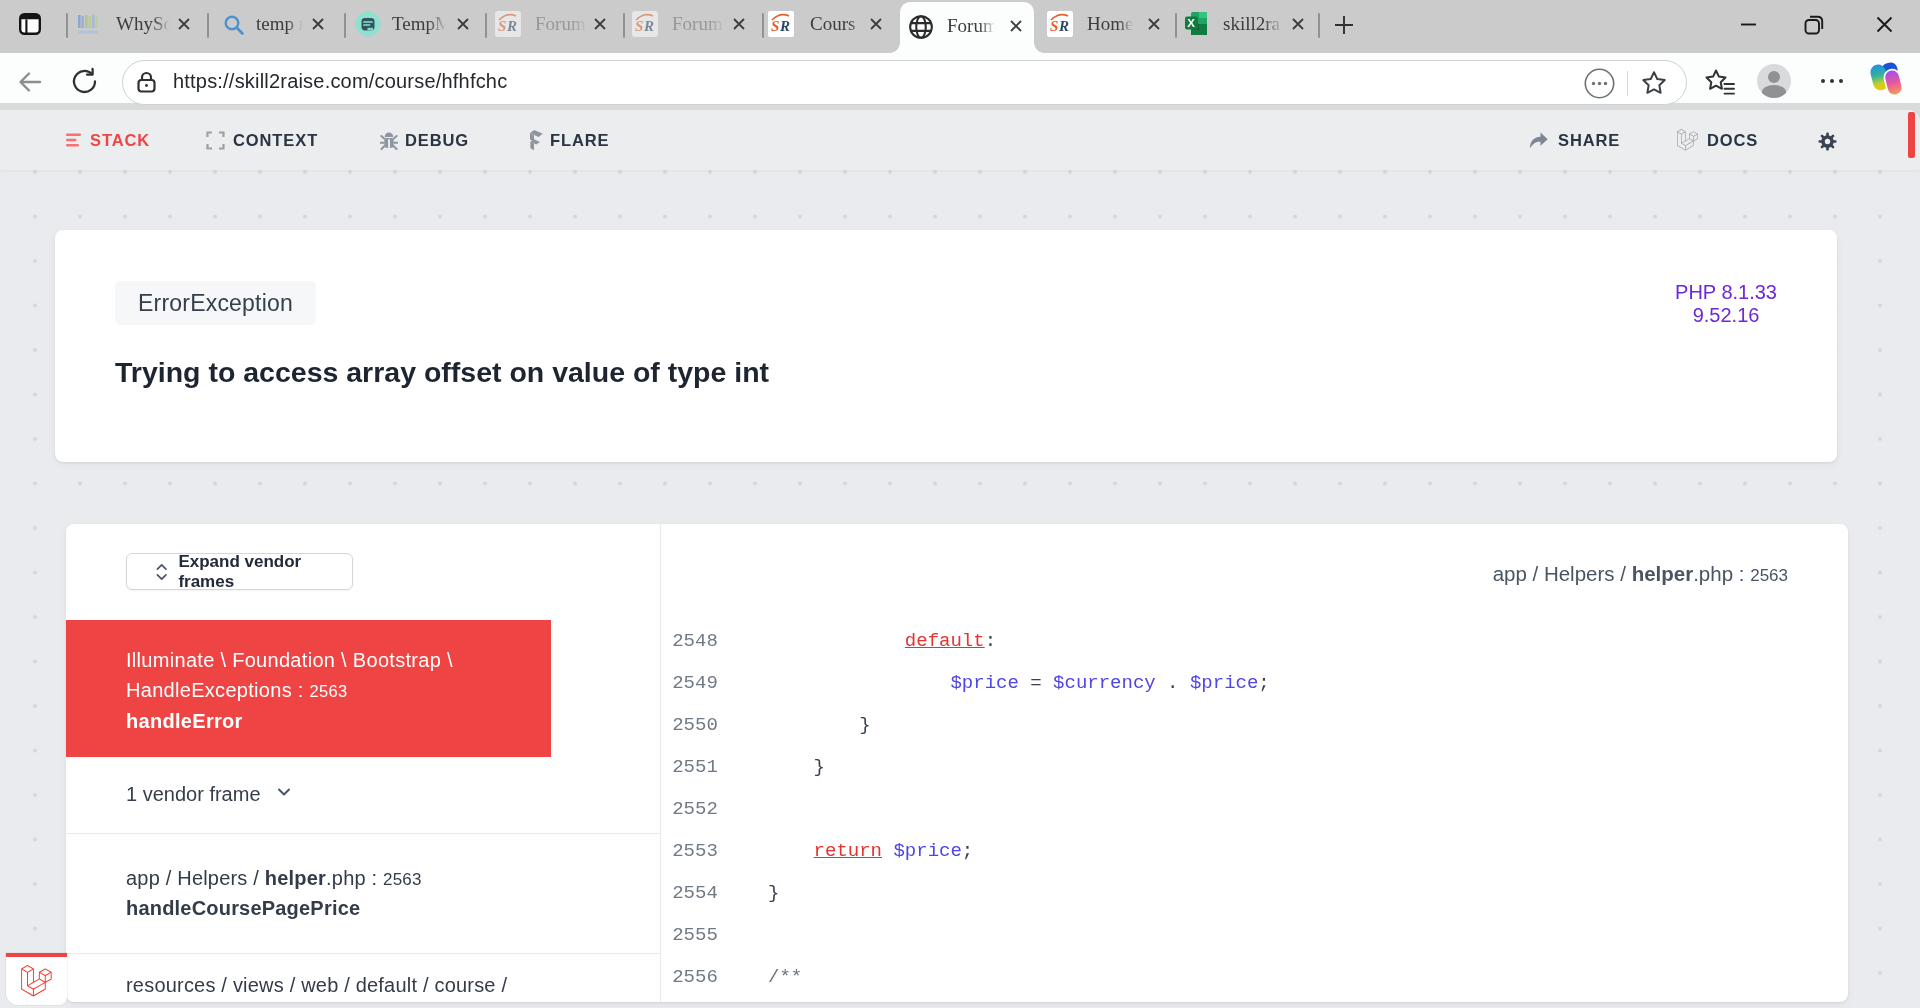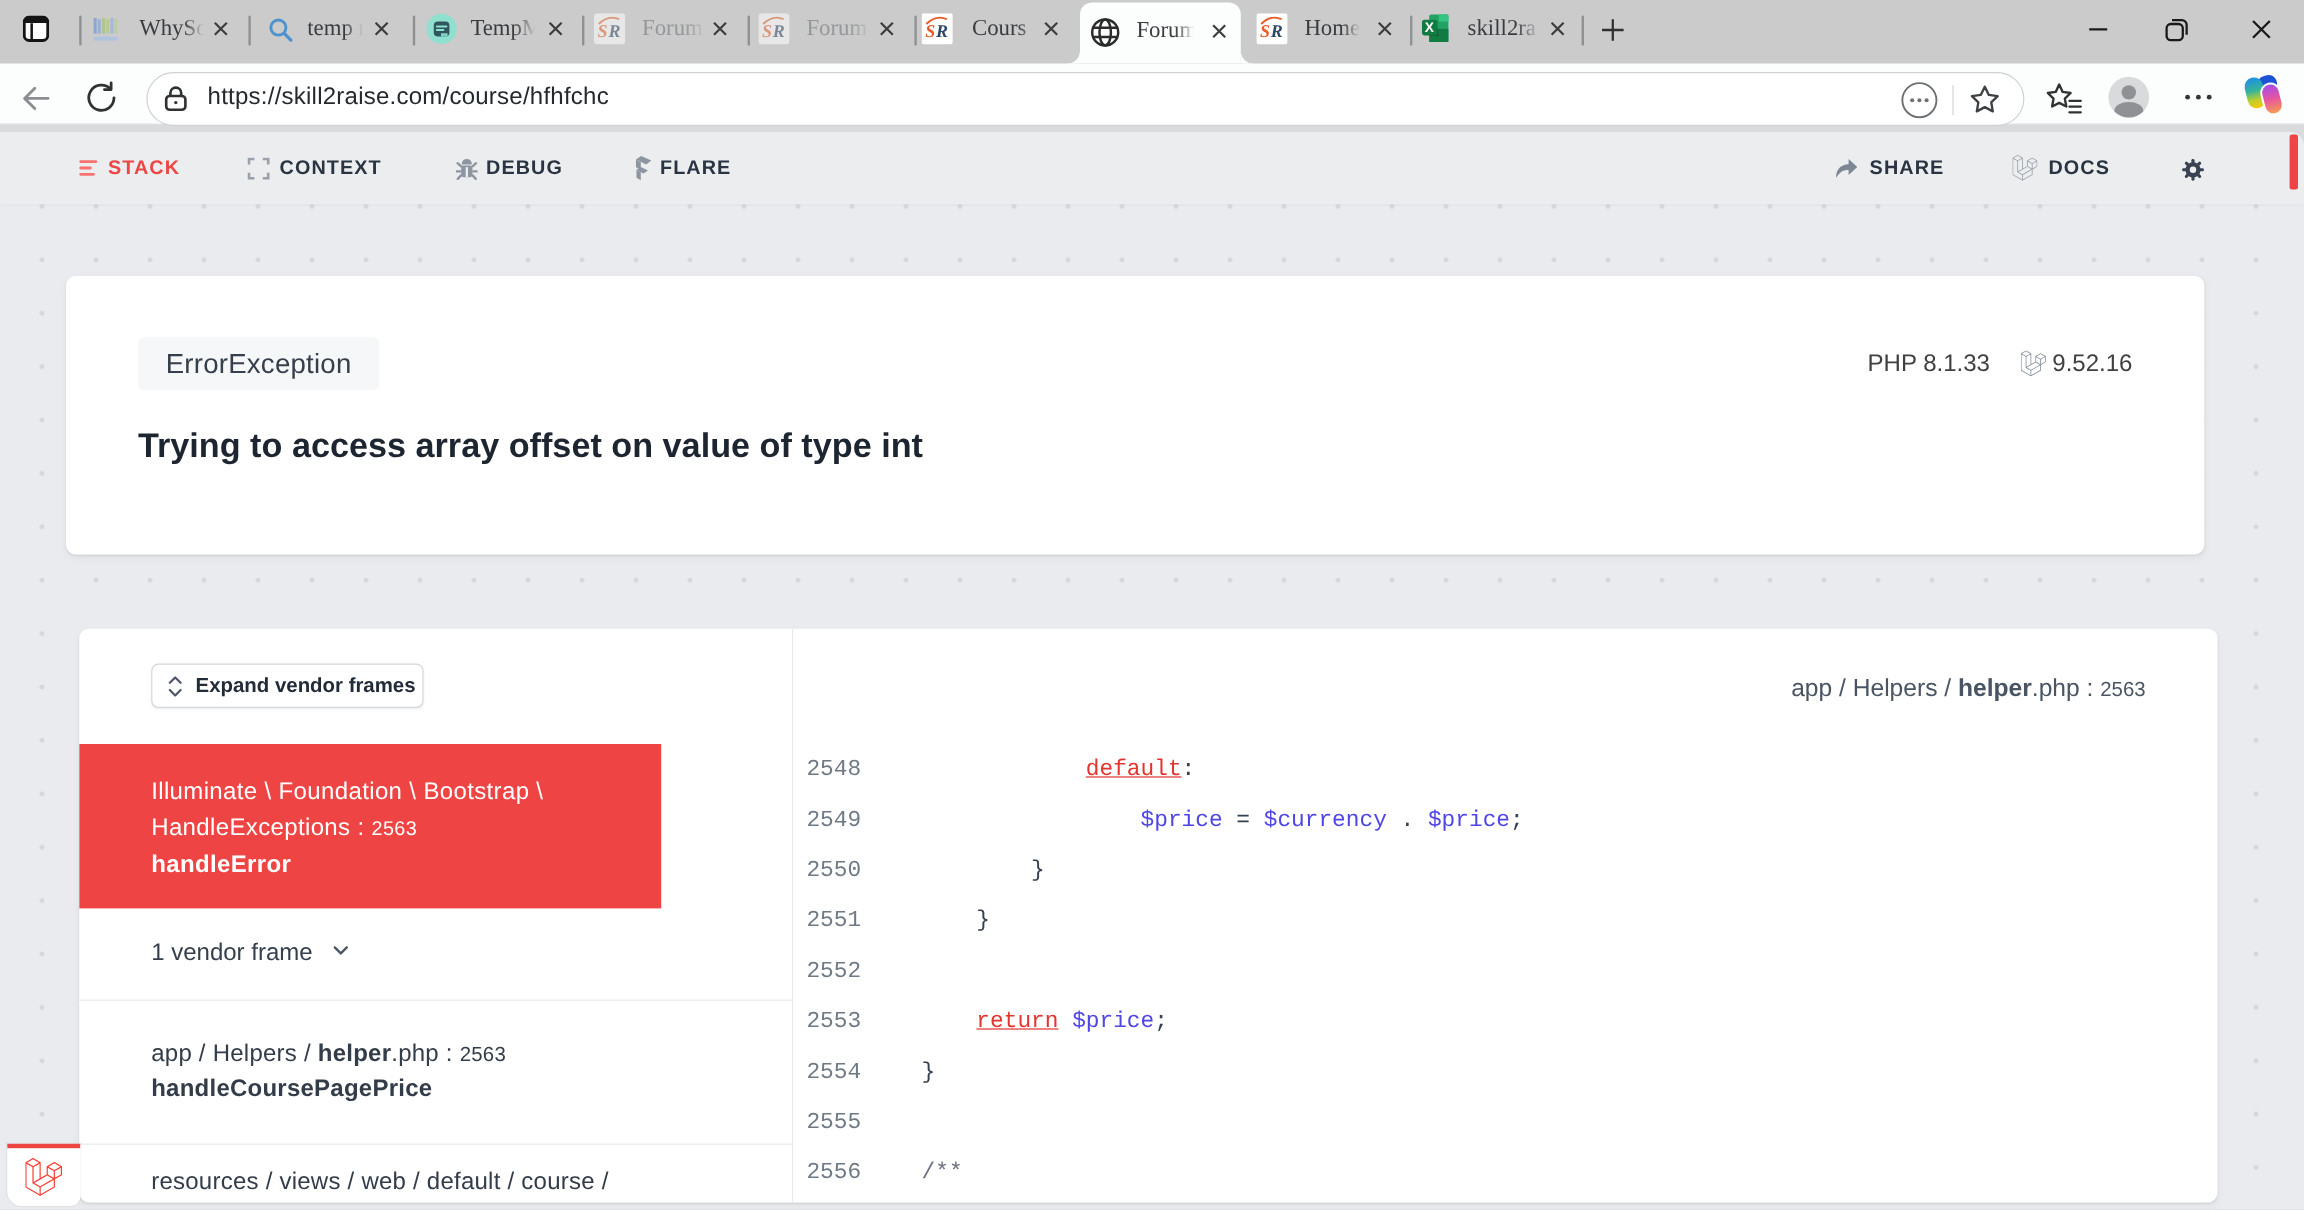--- a/index.html
+++ b/index.html
@@ -14,33 +14,33 @@
 #capsule { position:absolute; left:122px; top:7px; width:1565px; height:45px; background:#fff; border:1px solid #cfd1d3; border-radius:23px; }
 #urltext { position:absolute; left:50px; top:9px; font-size:20px; color:#24292e; letter-spacing:0.2px; }
 #page { position:absolute; left:0; top:110px; width:1920px; height:898px; background-color:#eaebee;
   background-image:radial-gradient(circle, #d3d6da 1.5px, rgba(211,214,218,0.45) 2px, transparent 2.4px);
   background-size:45px 44.5px; background-position:12.5px 39.75px; border-top-right-radius:12px; overflow:hidden; }
 #ignav { position:absolute; left:0; top:0; width:1920px; height:60px; background:#ebedef; box-shadow:0 1px 3px rgba(0,0,0,0.045); }
 .navitem { position:absolute; top:0; height:60px; display:flex; align-items:center; font-size:16.5px; font-weight:700; letter-spacing:0.9px; color:#2a3442; }
 #redbar { position:absolute; left:1908px; top:2px; width:7px; height:46px; background:#ee4444; border-radius:2px; }
 #errorcard { position:absolute; left:55px; top:120px; width:1782px; height:232px; background:#fff; border-radius:8px; box-shadow:0 1px 2px rgba(25,30,36,0.08), 0 3px 8px rgba(25,30,36,0.04); }
 #badge { position:absolute; left:60px; top:51px; width:201px; height:44px; background:#f6f7f8; border-radius:5px; display:flex; align-items:center; justify-content:center; font-size:23px; letter-spacing:0.2px; color:#36404c; }
-#ecright { position:absolute; right:60px; top:51px; height:44px; display:flex; align-items:center; font-size:20px; color:#404040; }
+#ecright { position:absolute; right:60px; top:51px; height:44px; display:flex; align-items:center; font-size:20px; color:#6d28d9;flex-direction:column; }
 #etitle { position:absolute; left:60px; top:126px; font-size:28.5px; font-weight:700; color:#1d2531; }
 #stackcard { position:absolute; left:66px; top:414px; width:1782px; height:478px; background:#fff; border-radius:8px; box-shadow:0 1px 2px rgba(25,30,36,0.08), 0 3px 8px rgba(25,30,36,0.04); overflow:hidden; }
 #leftpanel { position:absolute; left:0; top:0; width:594px; height:478px; }
-#expandbtn { position:absolute; left:60px; top:29px; width:227px; height:37px; background:#fff; border:1px solid #d3d7db; border-radius:6px; box-shadow:0 1px 2px rgba(0,0,0,0.05); display:flex; align-items:center; font-size:17px; font-weight:600; color:#222b38; }
+#expandbtn { position:absolute; left:60px; top:29px; width:227px; height:37px; background:#fff; border:1px solid #d3d7db; border-radius:6px; box-shadow:0 1px 2px rgba(0,0,0,0.05); display:flex; align-items:center; font-size:17px; font-weight:600; color:#222b38;padding-left:16px; }
 #redframe { position:absolute; left:0; top:96px; width:485px; height:137px; background:#ef4444; color:#fff; font-size:20px; letter-spacing:0.3px; line-height:30px; padding:25px 40px 0 60px; }
 #vendorrow { position:absolute; left:60px; top:259px; height:28px; display:flex; align-items:flex-start; font-size:20px; color:#36404c; }
 .lsep { position:absolute; left:0; width:594px; height:1px; background:#e7e9eb; }
 .framerow { position:absolute; left:60px; font-size:20px; letter-spacing:0.2px; color:#333c49; line-height:29px; }
 #vdivider { position:absolute; left:594px; top:0; width:1px; height:478px; background:#e7e9eb; }
 #codeheader { position:absolute; right:60px; top:38px; font-size:20.5px; color:#4a5563; }
 pre.codepre { font-family:"Liberation Mono", monospace; font-size:19px; line-height:42px; }
-#codenums { position:absolute; left:606px; top:96px; width:46px; text-align:left; color:#707a85; }
+#codenums { position:absolute; left:606px; top:96px; width:46px; text-align:center; color:#707a85; }
 #codebody { position:absolute; left:702px; top:96px; color:#374151; }
 .kw { color:#e3342f;text-decoration:underline; }
 .vr { color:#4f46e5; }
 .cm { color:#6b7280; }
 #laravelbox { position:absolute; left:6px; top:843px; width:61px; height:52px; background:#fff; border-top:4px solid #ef4444; border-radius:0 0 8px 12px; box-shadow:0 0 0 1px rgba(0,0,0,0.04); display:flex; align-items:center; justify-content:center; }
 .ttl-dim { color:#95989b; }
 </style>
 </head>
 <body>
 

